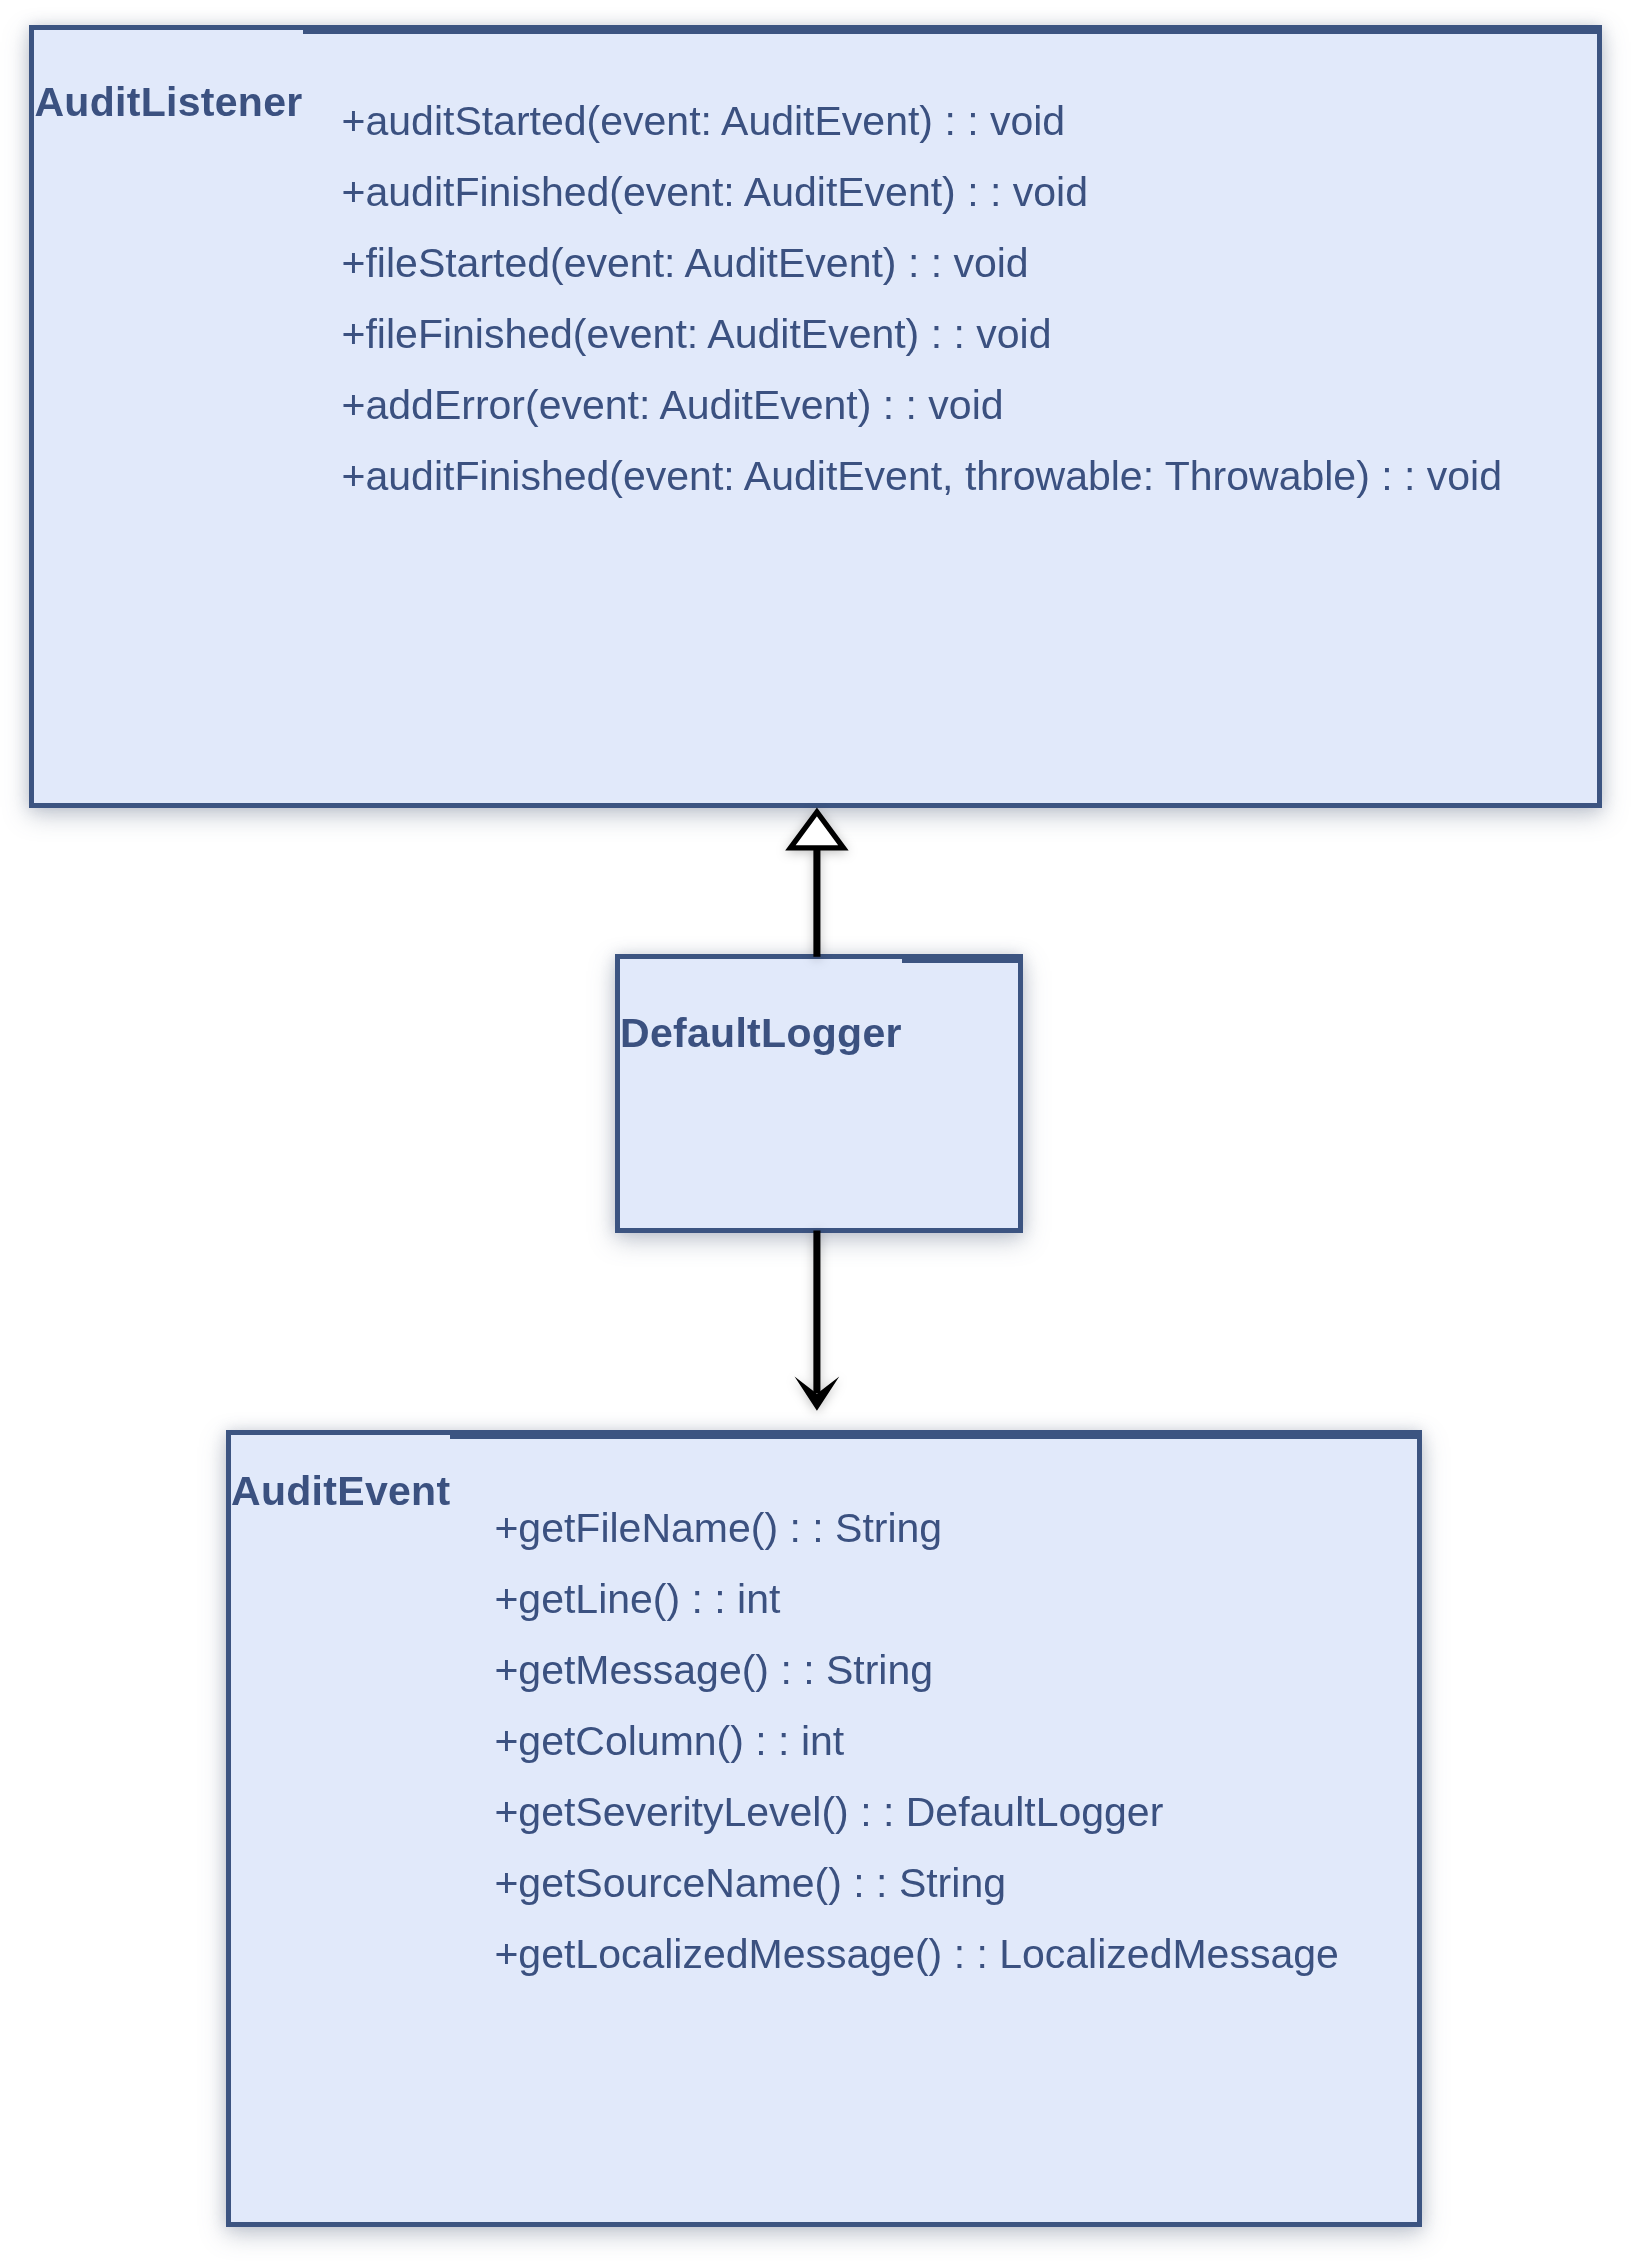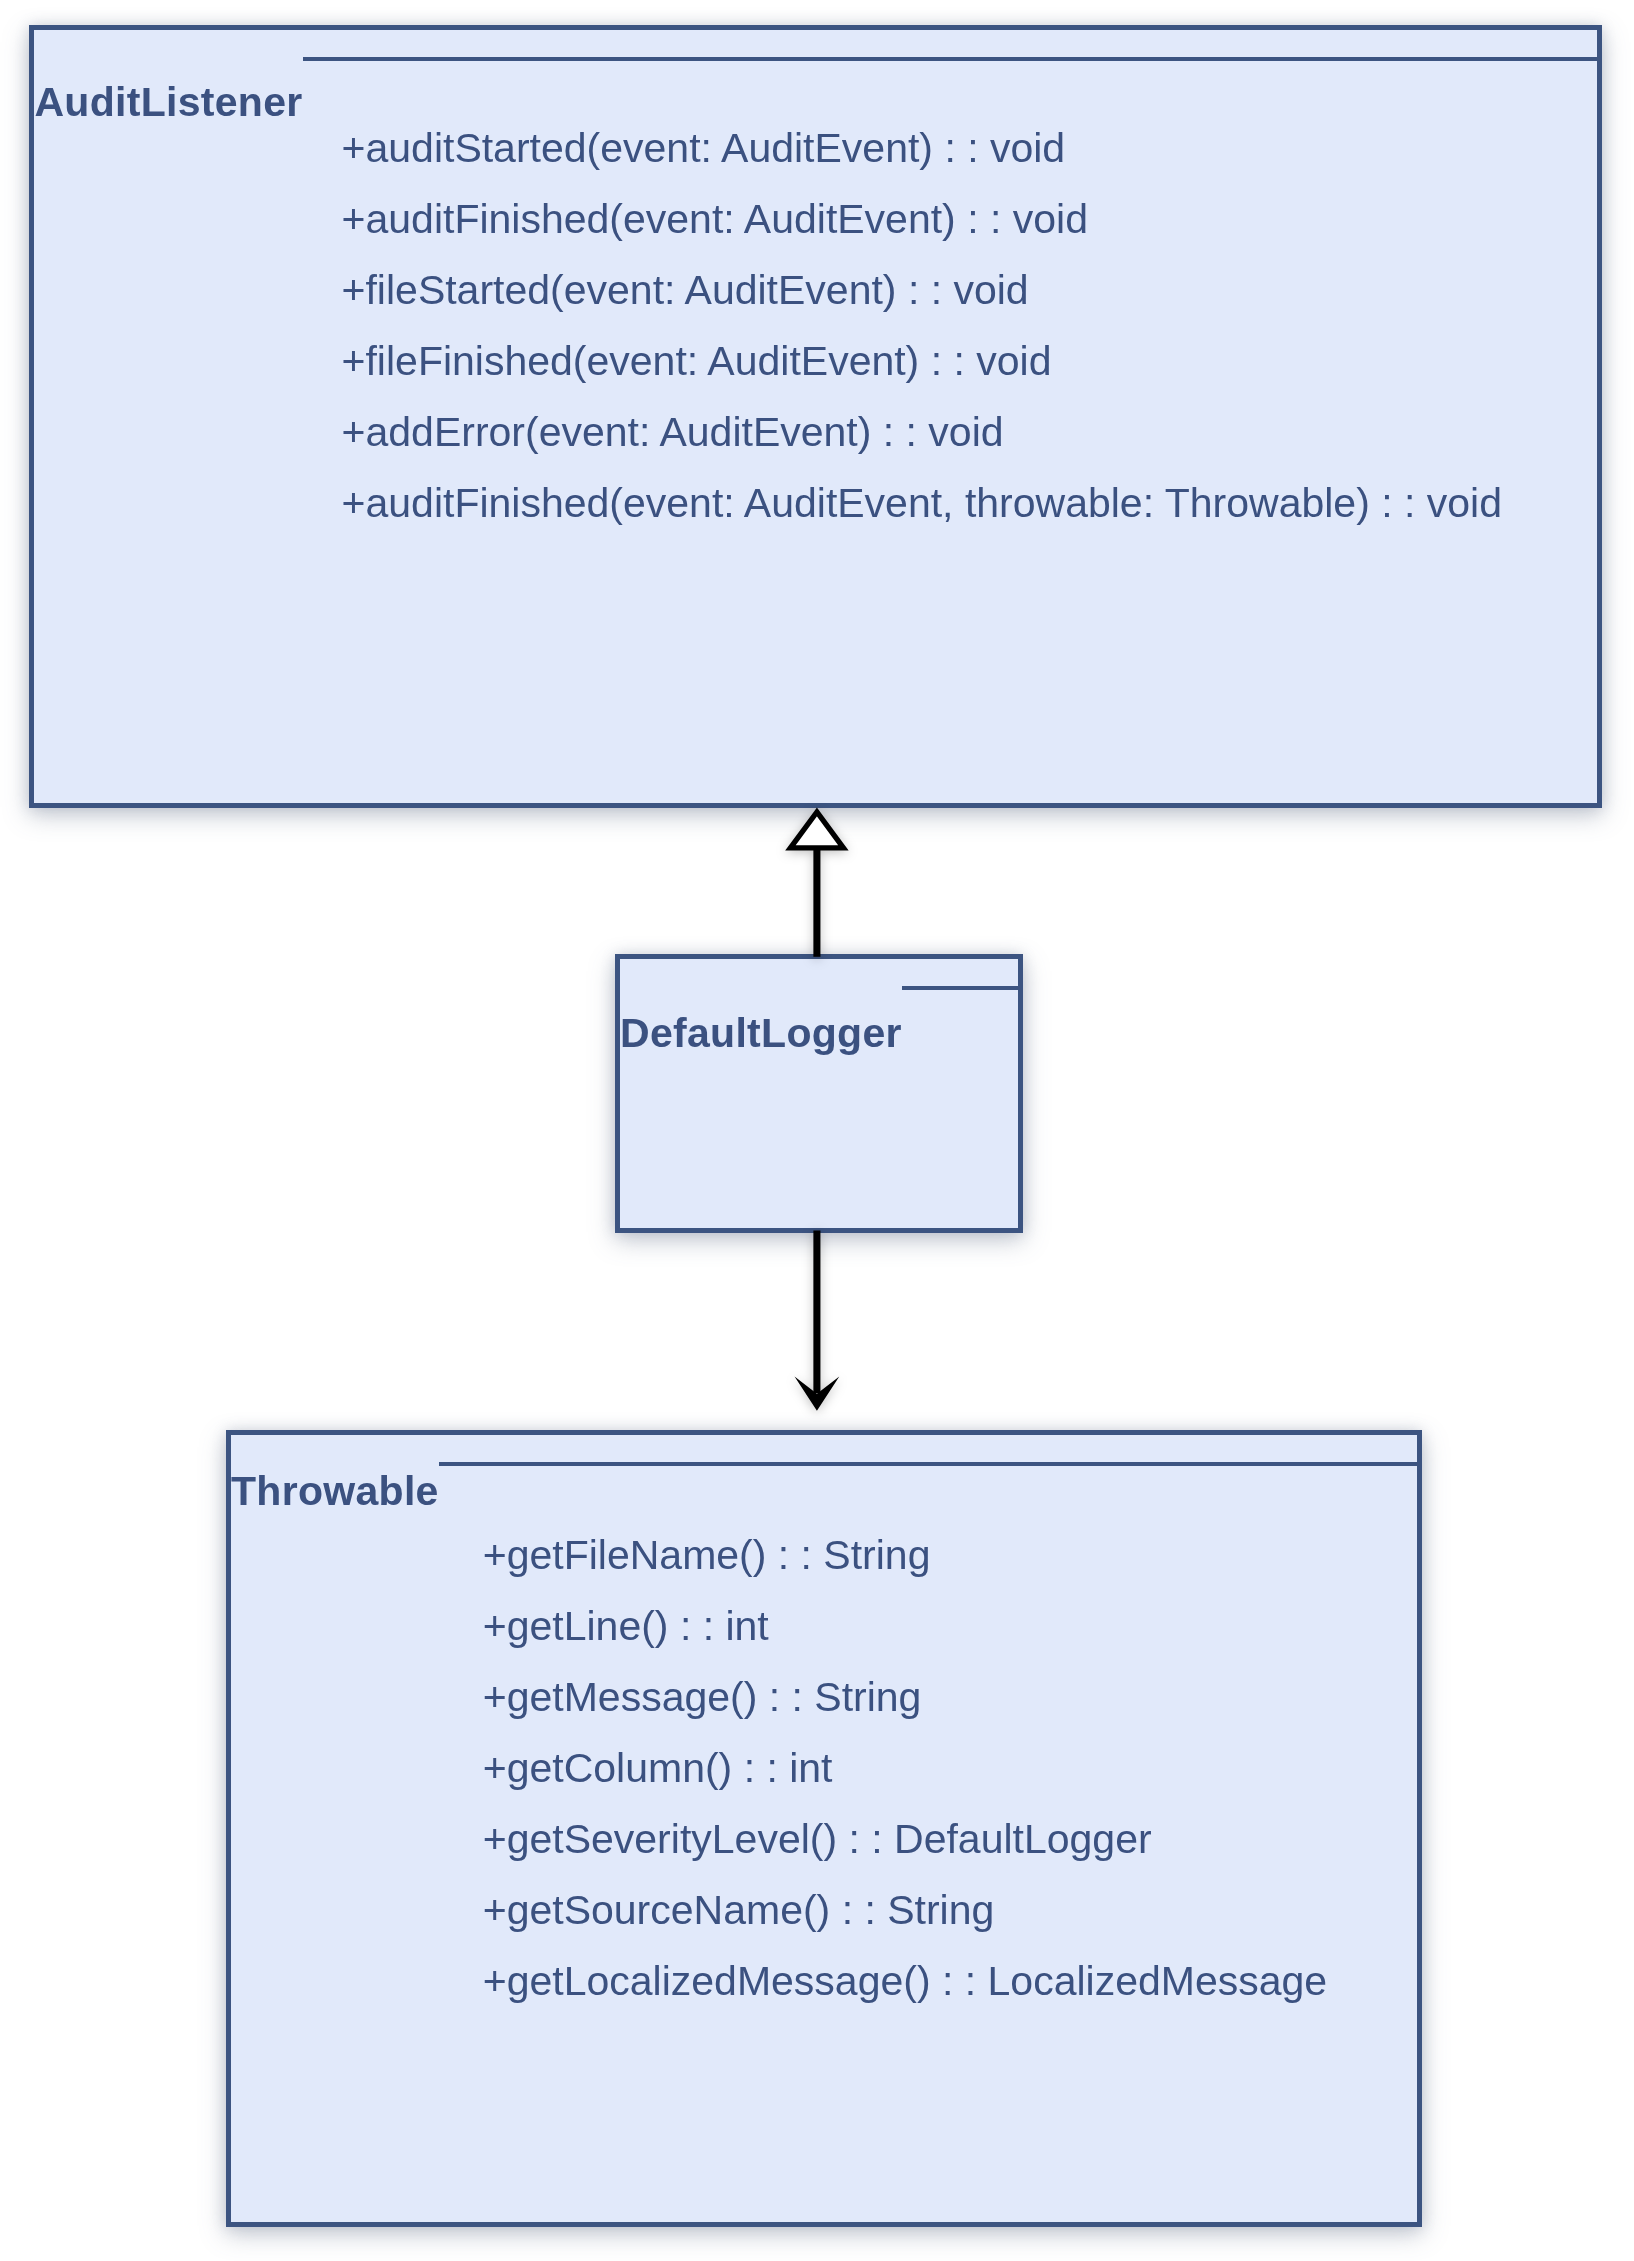--- a/index.html
+++ b/index.html
@@ -30,21 +30,20 @@
     display: flex;
     align-items: center;
     justify-content: center;
     font-weight: bold;
     font-size: 41px;
     color: var(--class-text, #3b5180);
     letter-spacing: 0.3px;
   }
   .uml-compartment {
     border-top: 4.1px solid var(--box-border, #3c5481);
-    margin-top: 27px;
   }
   .uml-methods ul {
     list-style: none;
     font-size: 41px;
     color: var(--class-text, #3b5180);
     white-space: nowrap;
   }
   
   #class-audit-listener { left: 29.4px; top: 25px; width: 1573px; height: 783px; }
   #class-audit-listener .uml-title   { height: 145px; }
@@ -105,21 +104,21 @@
   </div>
 </div>
 
 <div class="uml-class" id="class-default-logger">
   <div class="uml-title">DefaultLogger</div>
   <div class="uml-compartment uml-attrs"></div>
   <div class="uml-compartment uml-methods"></div>
 </div>
 
 <div class="uml-class" id="class-audit-event">
-  <div class="uml-title">Throwable</div>
+  <div class="uml-title">AuditEvent</div>
   <div class="uml-compartment uml-attrs"></div>
   <div class="uml-compartment uml-methods">
     <ul>
       <li>+getFileName() : : String</li>
       <li>+getLine() : : int</li>
       <li>+getMessage() : : String</li>
       <li>+getColumn() : : int</li>
       <li>+getSeverityLevel() : : DefaultLogger</li>
       <li>+getSourceName() : : String</li>
       <li>+getLocalizedMessage() : : LocalizedMessage</li>

